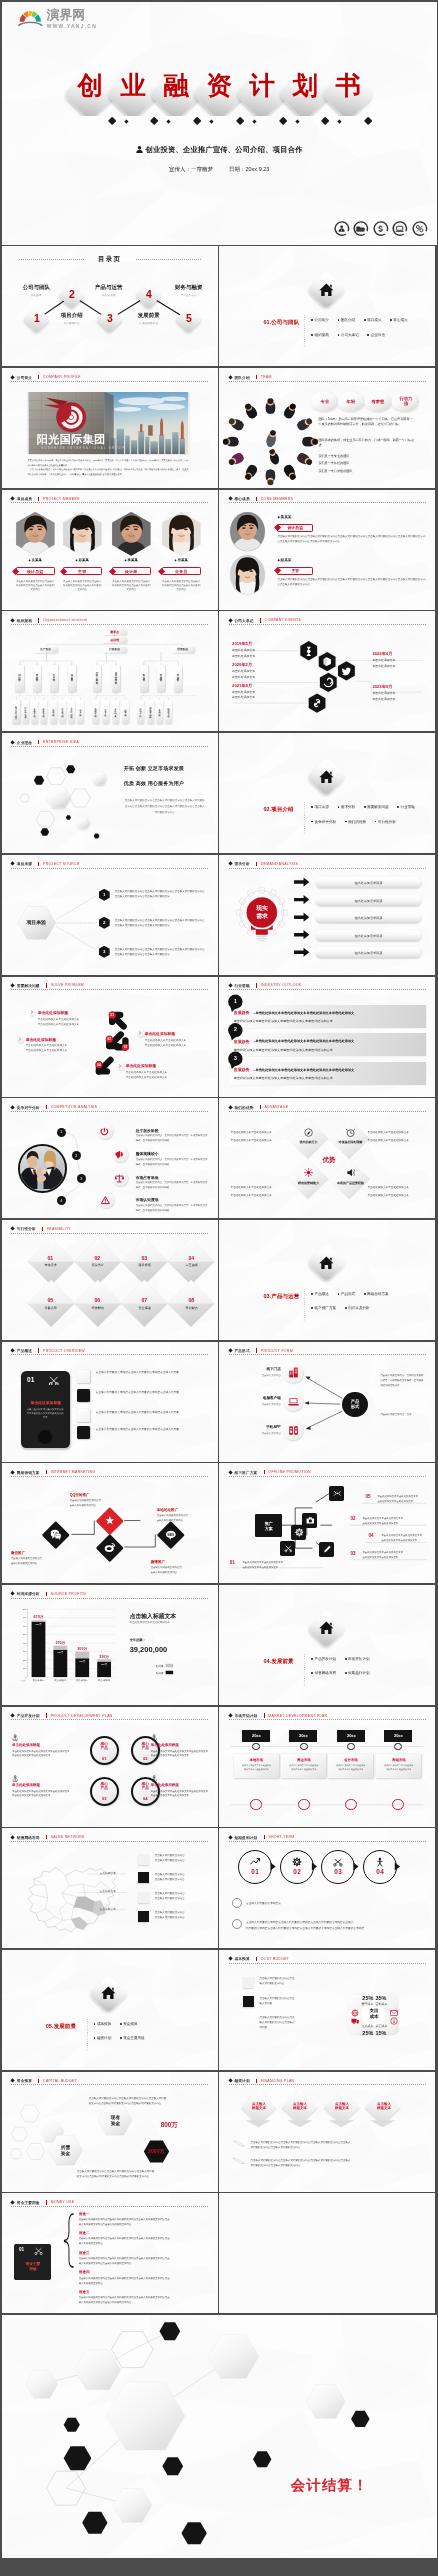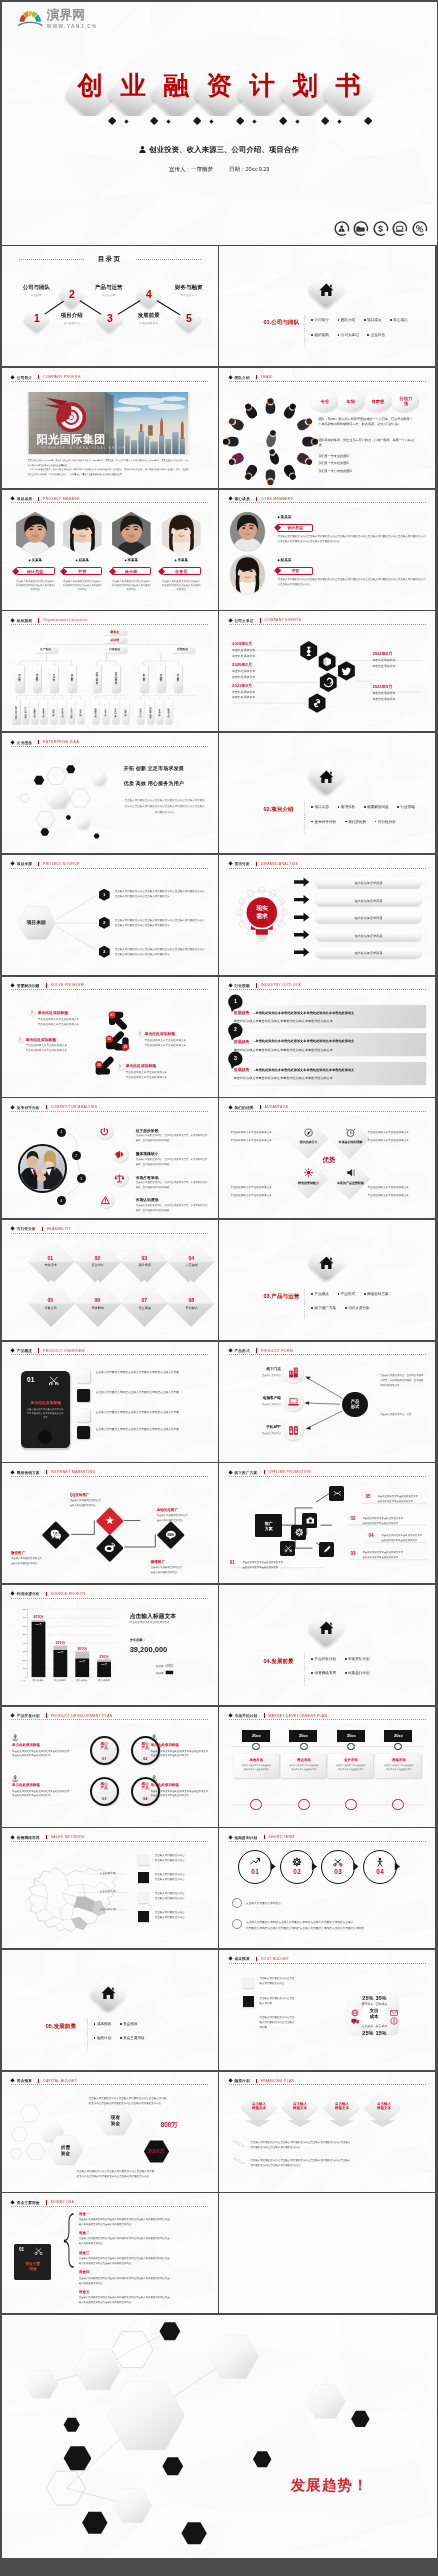--- a/index.html
+++ b/index.html
@@ -228,21 +228,21 @@
         <i style="position:absolute;left:294px;top:2.3px;width:2.9px;height:2.9px"></i>
         <i style="position:absolute;left:320px;top:0;width:6.4px;height:6.4px;border-radius:0.9px"></i>
         <i style="position:absolute;left:336px;top:2.3px;width:2.9px;height:2.9px"></i>
         <i style="position:absolute;left:363px;top:0;width:6.4px;height:6.4px;border-radius:0.9px"></i>
       </div>
       <div class="coverSub">
 <svg width="7" height="7.5" viewBox="0 0 12 13">
           <circle cx="6" cy="3.2" r="3" fill="#1e1e1e"></circle>
           <path d="M0.3 13 C0.3 8.7 2.9 6.7 6 6.7 C9.1 6.7 11.7 8.7 11.7 13 Z" fill="#1e1e1e"></path>
         </svg>
-<div class="t">创业投资、收入来源三、公司介绍、项目合作</div>
+<div class="t">创业投资、企业推广宣传、公司介绍、项目合作</div>
       </div>
       <div class="coverMeta">
 <div><span>宣传人：</span><span>一帘幽梦</span></div>
 <div><span>日期：</span><span>20xx.9.23</span></div>
       </div>
       <div class="coverIcons">
         <div class="ci">
           <svg width="17.3" height="17.3" viewBox="-15 -15 30 30">
             <circle r="14.2" fill="#f8f8f8"></circle>
             <path d="M 7.2 9.2 A 11.6 11.6 0 1 1 11.1 4.3" fill="none" stroke="#2e2e2e" stroke-width="2.4" stroke-linecap="butt"></path>
@@ -2467,16 +2467,16 @@
         <polygon points="154.0,248.0 142.0,268.8 118.0,268.8 106.0,248.0 118.0,227.2 142.0,227.2" fill="#141414"></polygon>
         <polygon points="594.0,150.0 577.0,179.4 543.0,179.4 526.0,150.0 543.0,120.6 577.0,120.6" fill="url(#tg)" stroke="#e8e8e8" stroke-width="0.6"></polygon>
         <polygon points="636.0,180.0 628.0,193.9 612.0,193.9 604.0,180.0 612.0,166.1 628.0,166.1" fill="#141414"></polygon>
         <polygon points="259.0,330.0 242.0,359.4 208.0,359.4 191.0,330.0 208.0,300.6 242.0,300.6" fill="url(#tg)" stroke="#e8e8e8" stroke-width="0.6"></polygon>
         <polygon points="182.0,360.0 171.0,379.1 149.0,379.1 138.0,360.0 149.0,340.9 171.0,340.9" fill="#141414"></polygon>
         <polygon points="354.0,378.0 343.0,397.1 321.0,397.1 310.0,378.0 321.0,358.9 343.0,358.9" fill="#141414"></polygon>
         <polygon points="466.0,250.0 458.0,263.9 442.0,263.9 434.0,250.0 442.0,236.1 458.0,236.1" fill="#141414"></polygon>
         <polygon points="313.0,262.0 304.0,277.6 286.0,277.6 277.0,262.0 286.0,246.4 304.0,246.4" fill="#141414"></polygon>
         <polygon points="134.0,190.0 127.0,202.1 113.0,202.1 106.0,190.0 113.0,177.9 127.0,177.9" fill="#141414"></polygon>
       </svg>
-      <div class="thanks">发展趋势！</div>
+      <div class="thanks">会计结算！</div>
     </div>
 </div>
 
 
 </body></html>

